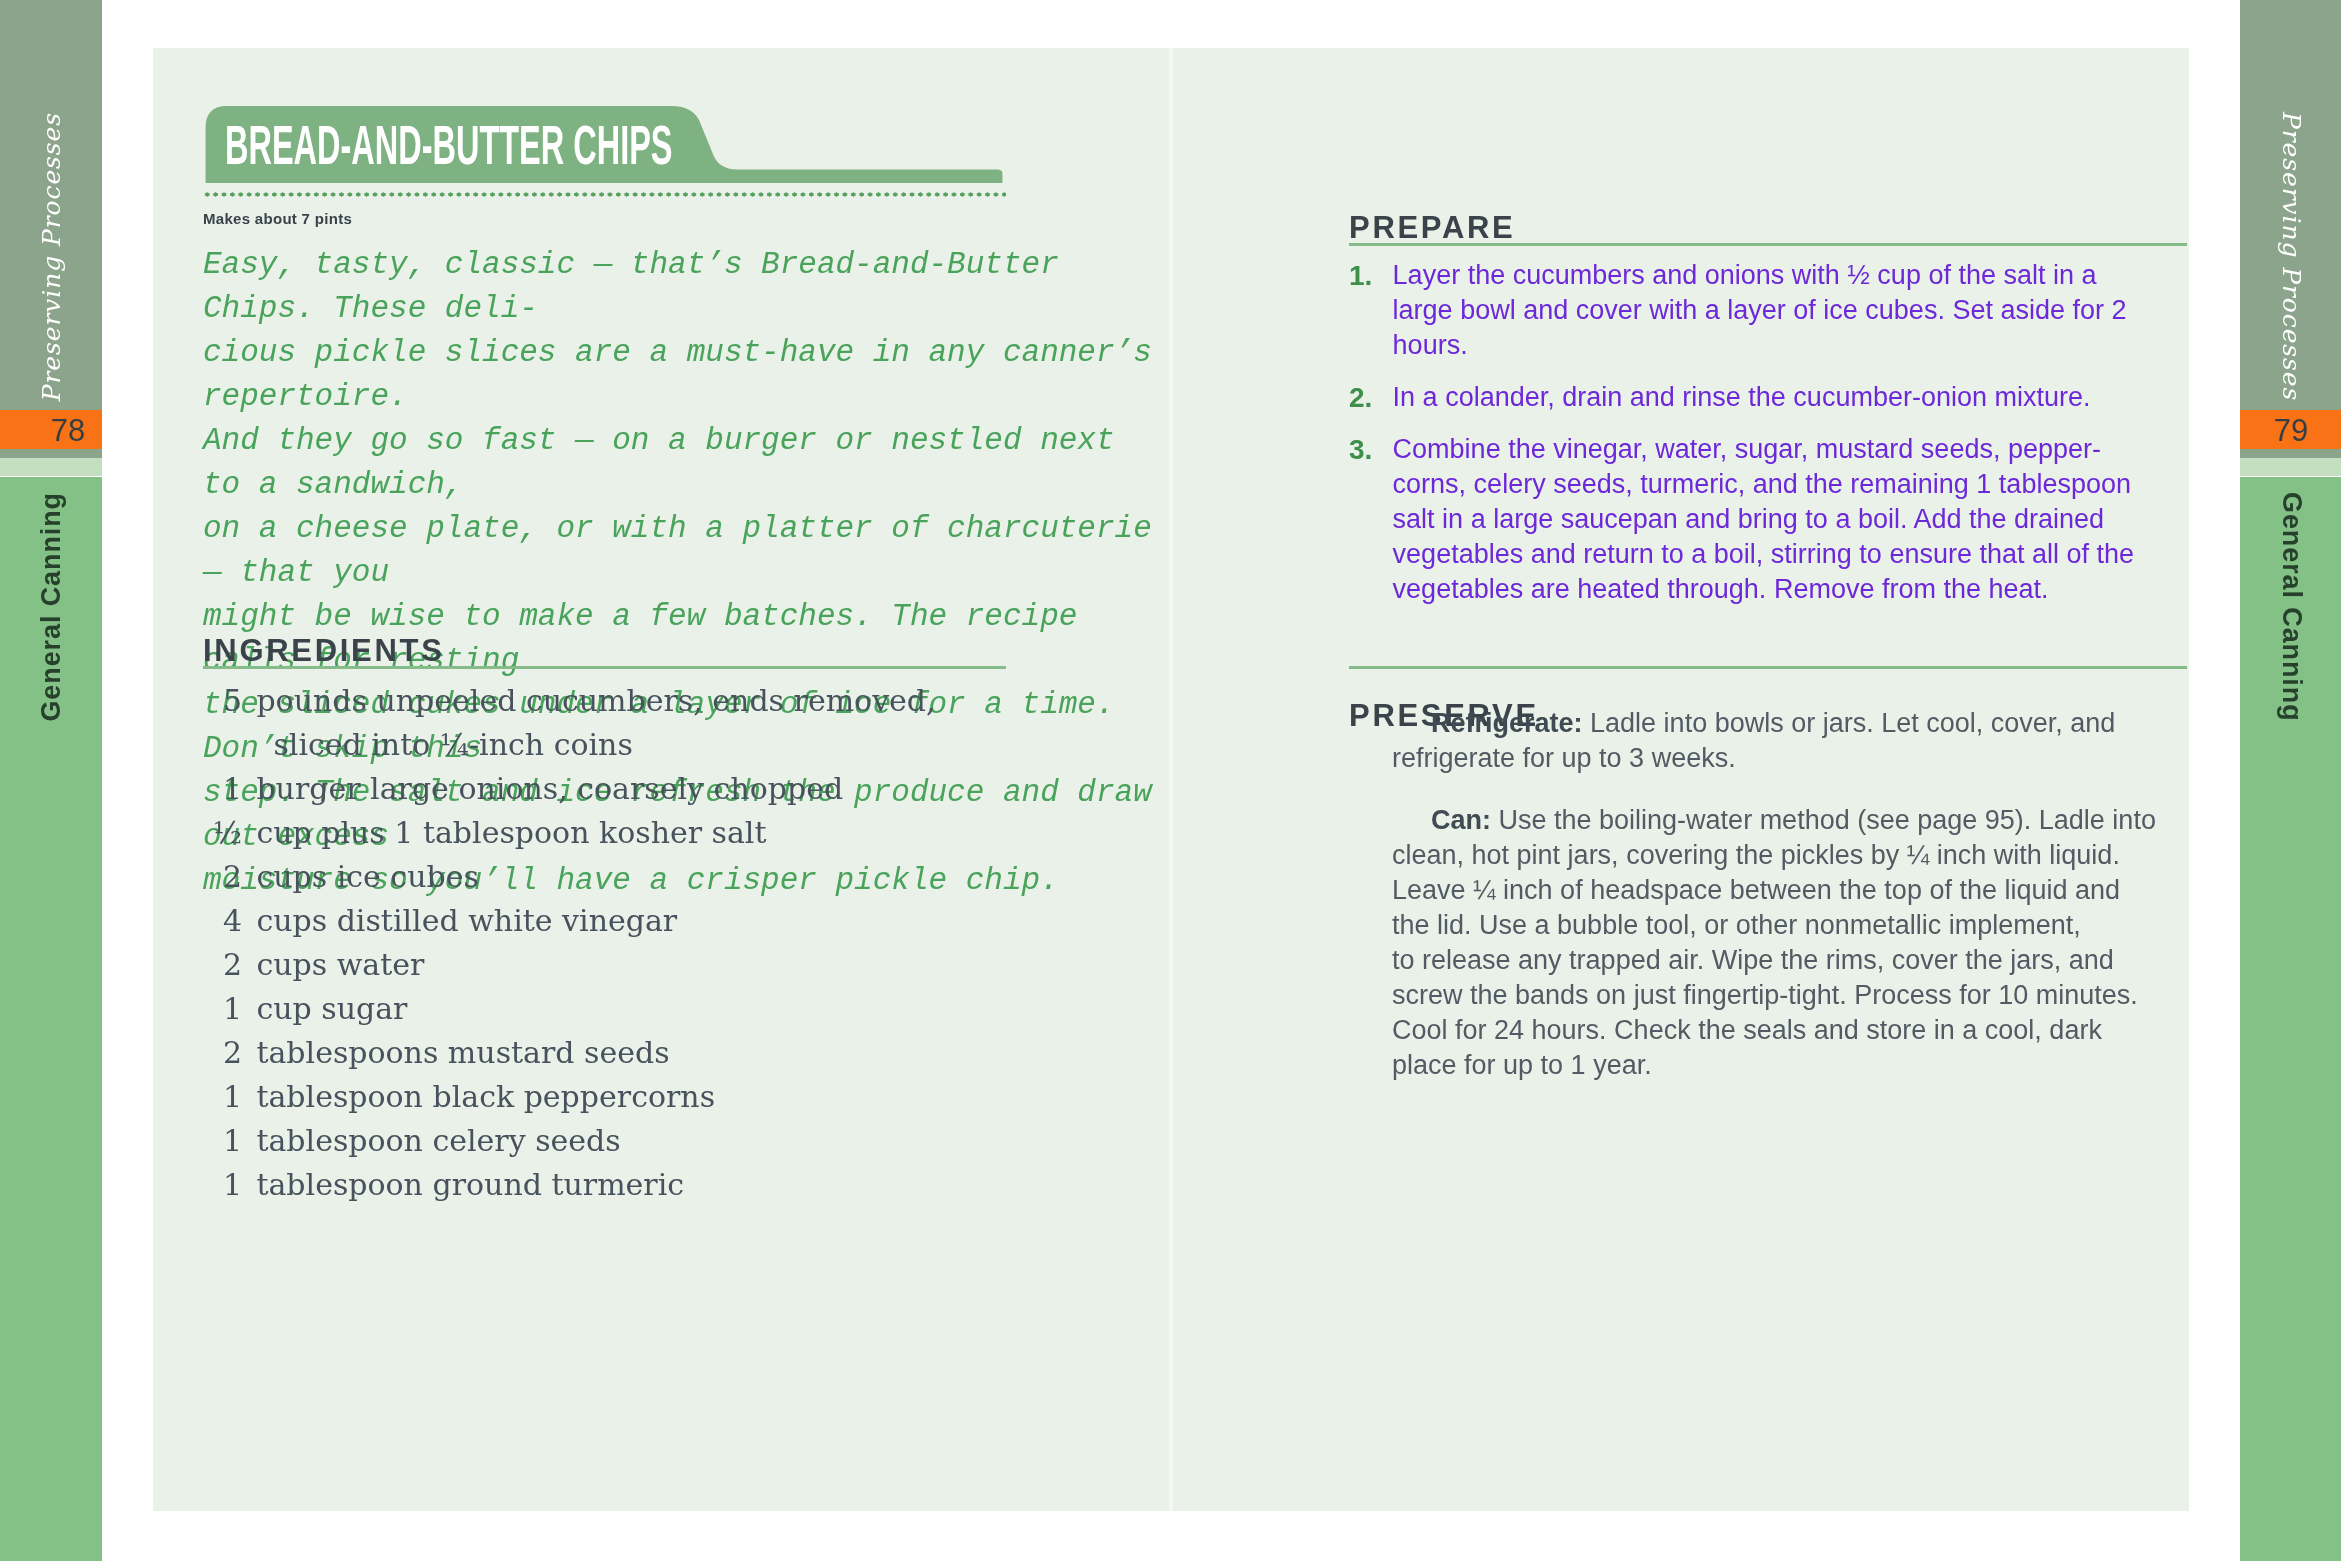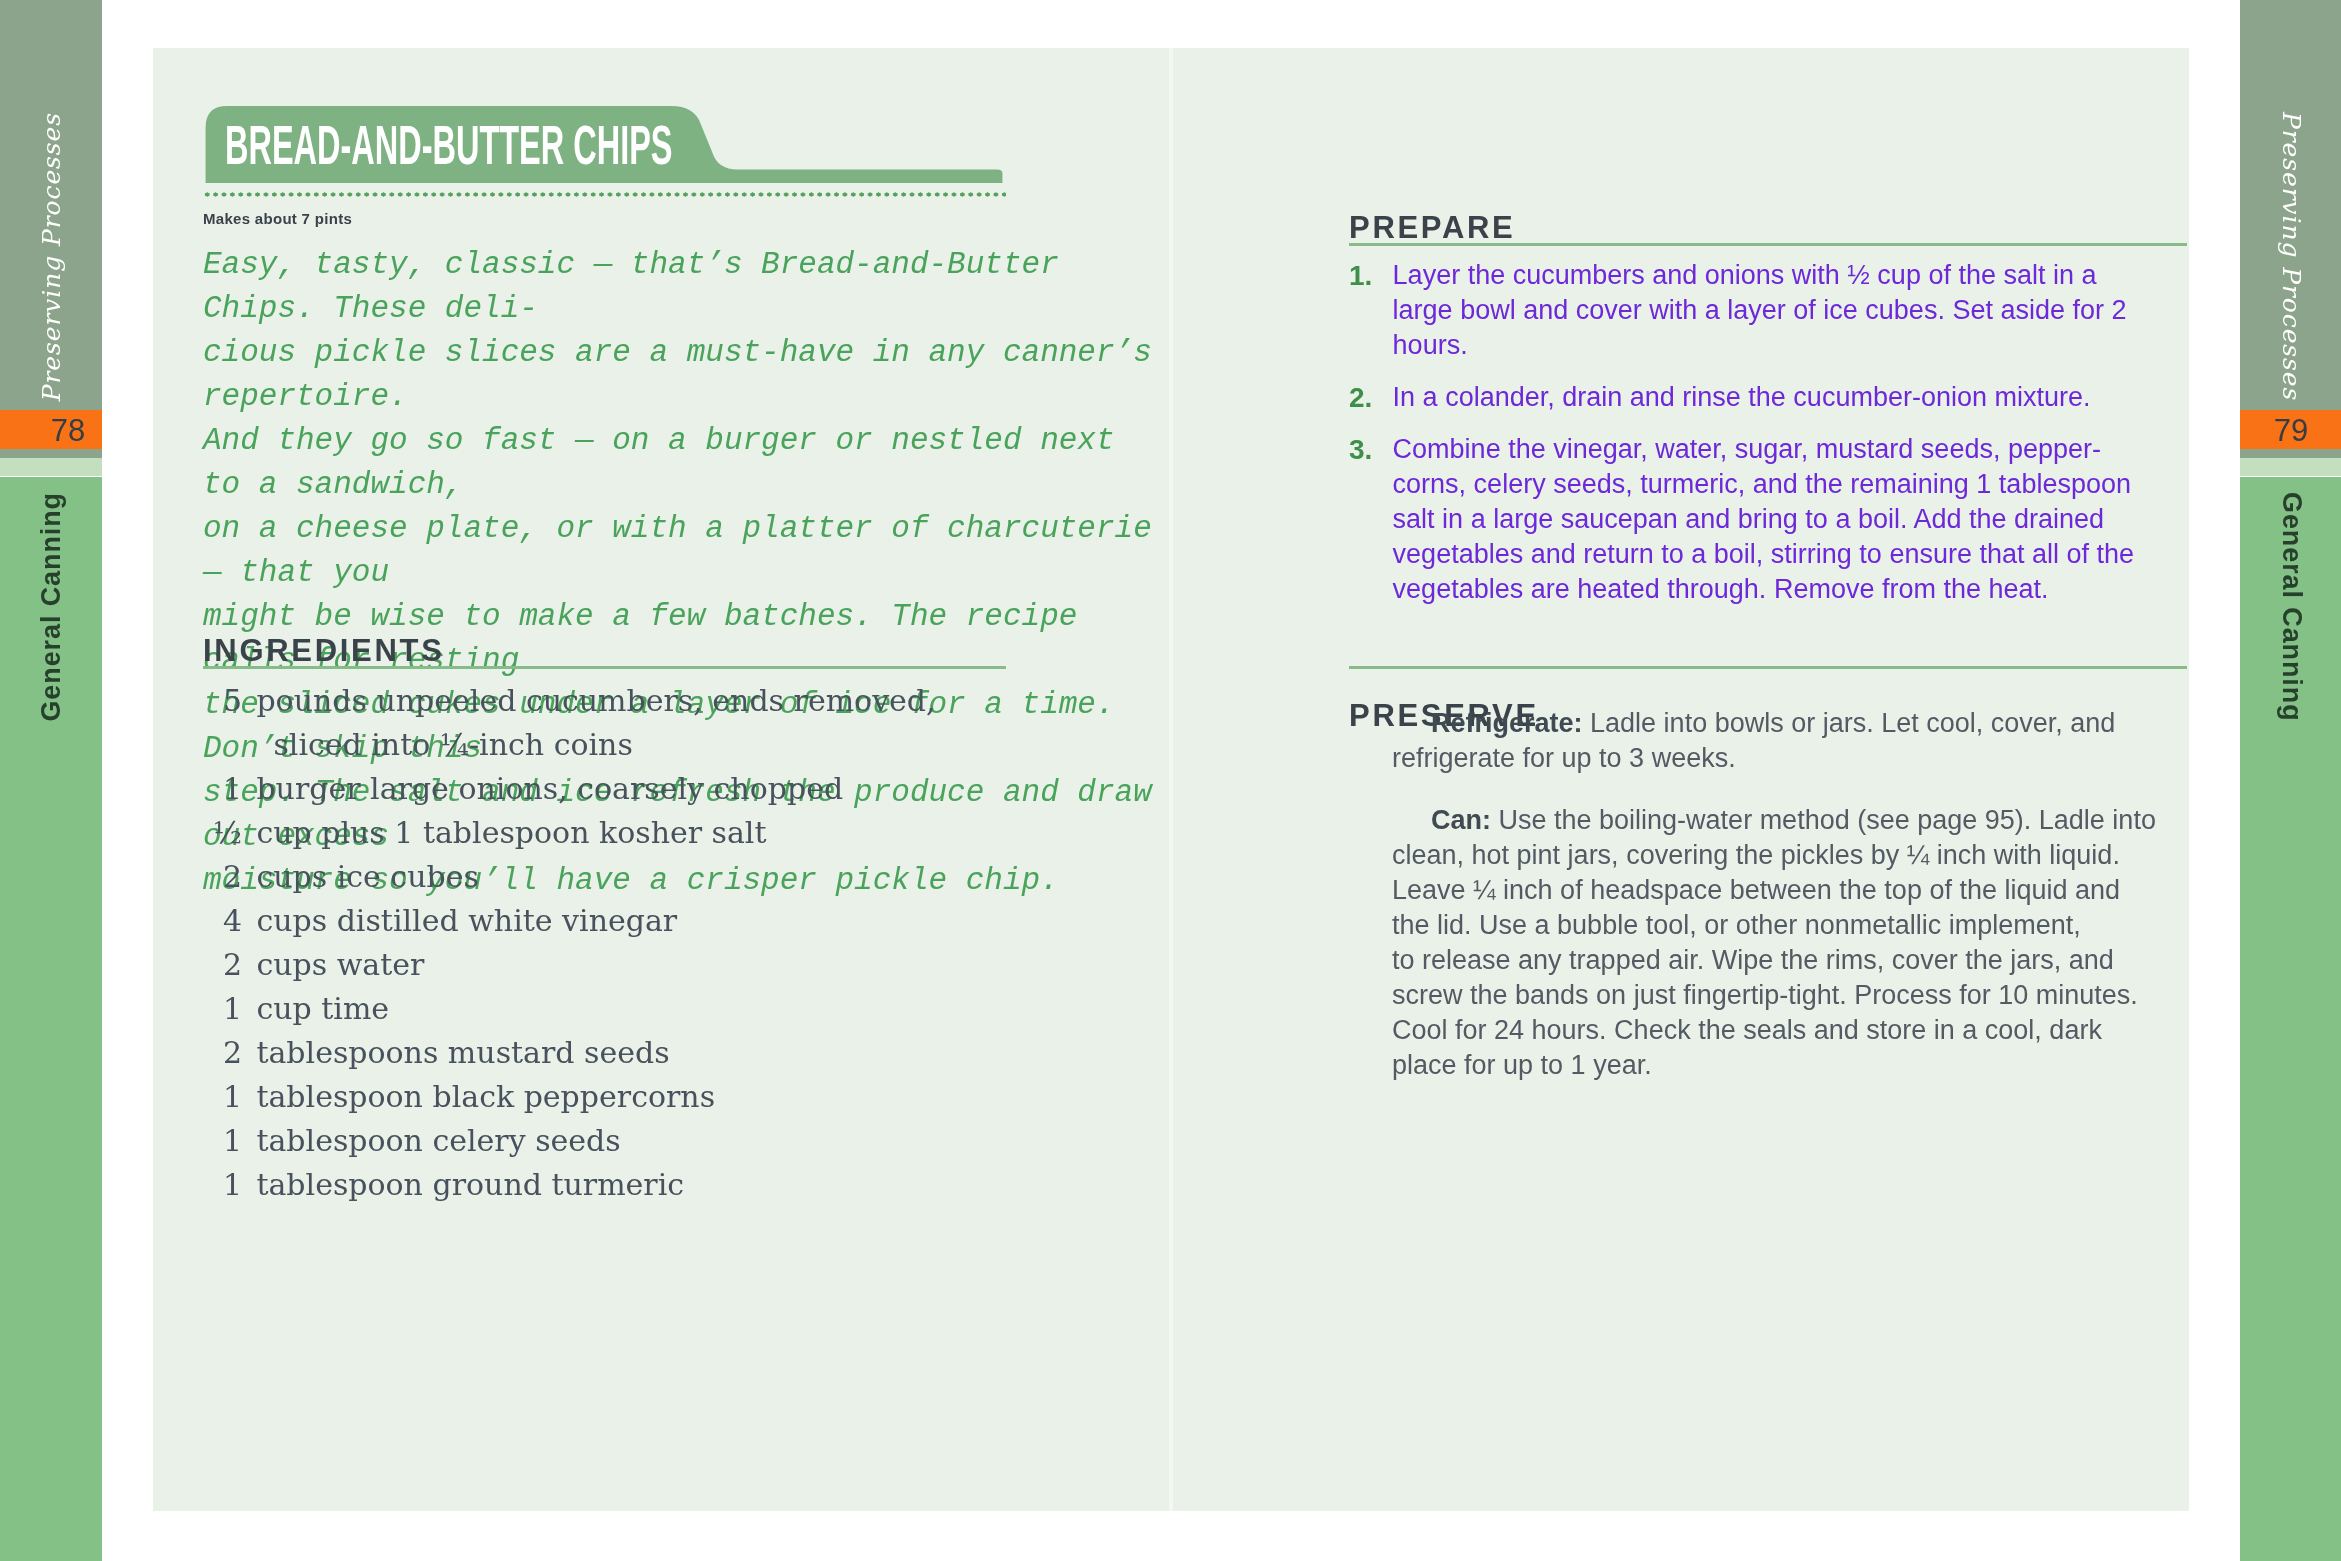--- a/index.html
+++ b/index.html
@@ -141,21 +141,21 @@
       <div class="ing-row">
         <span class="ing-qty">4</span>
         <span class="ing-text">cups distilled white vinegar</span>
       </div>
       <div class="ing-row">
         <span class="ing-qty">2</span>
         <span class="ing-text">cups water</span>
       </div>
       <div class="ing-row">
         <span class="ing-qty">1</span>
-        <span class="ing-text">cup time</span>
+        <span class="ing-text">cup sugar</span>
       </div>
       <div class="ing-row">
         <span class="ing-qty">2</span>
         <span class="ing-text">tablespoons mustard seeds</span>
       </div>
       <div class="ing-row">
         <span class="ing-qty">1</span>
         <span class="ing-text">tablespoon black peppercorns</span>
       </div>
       <div class="ing-row">

